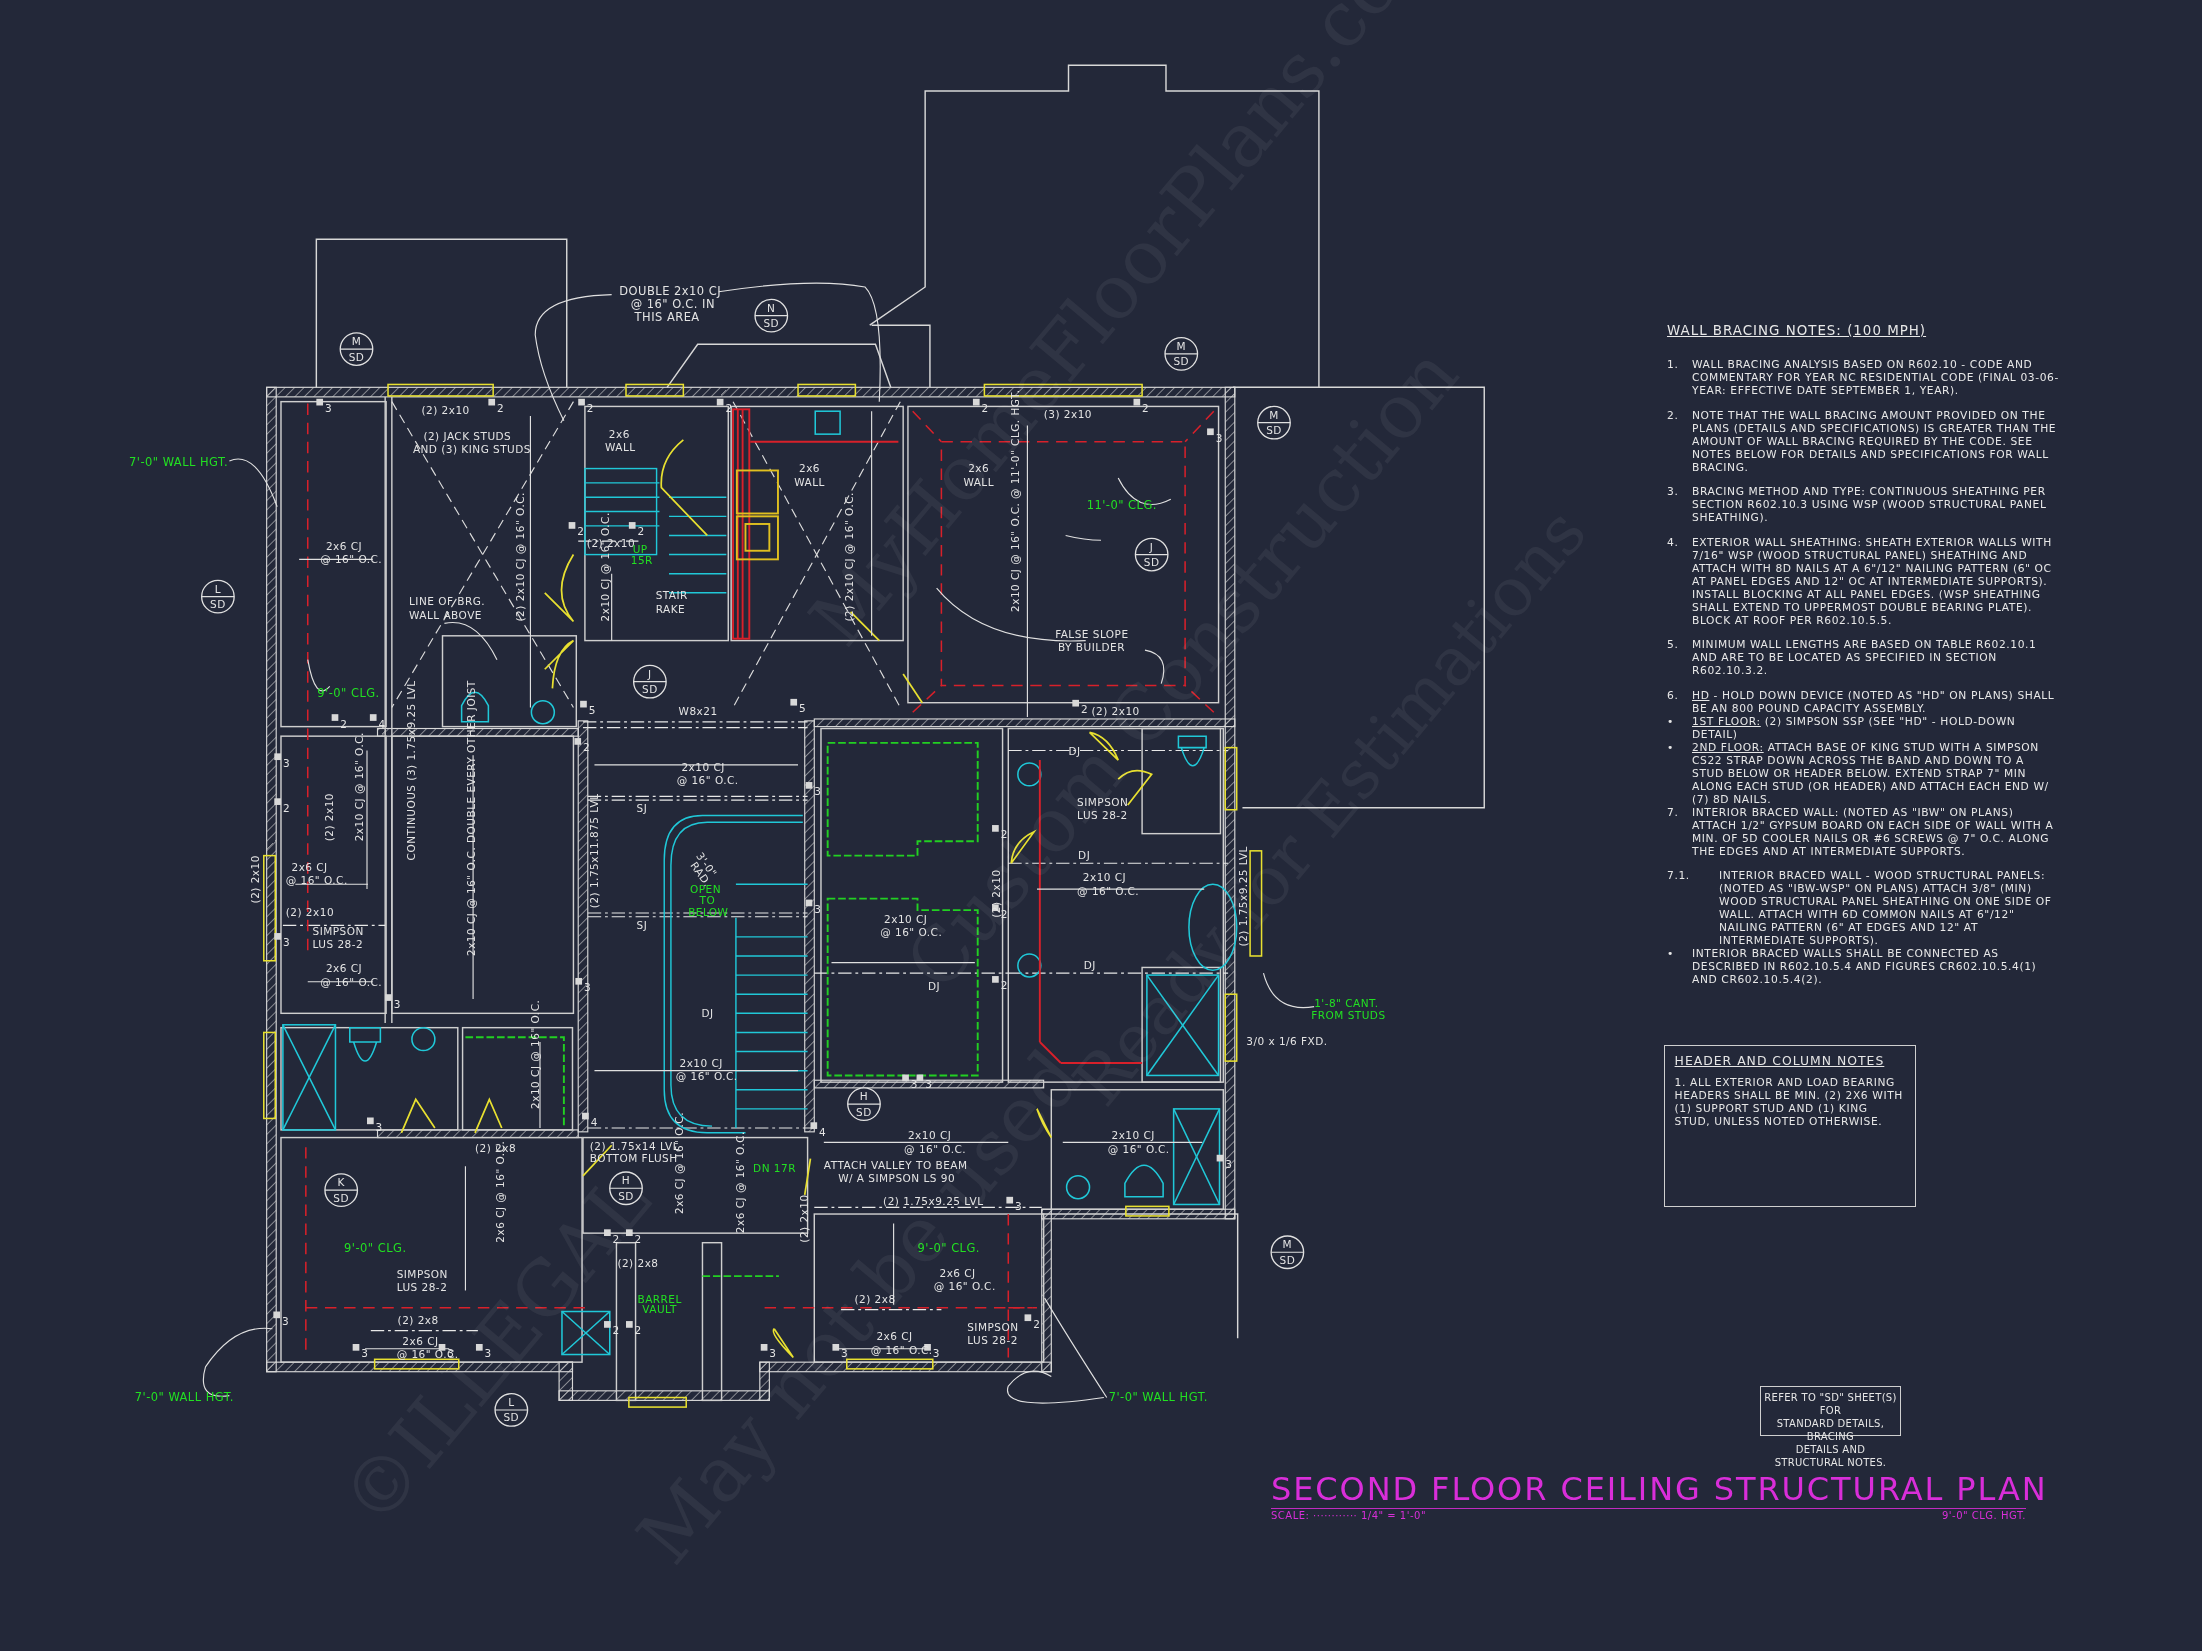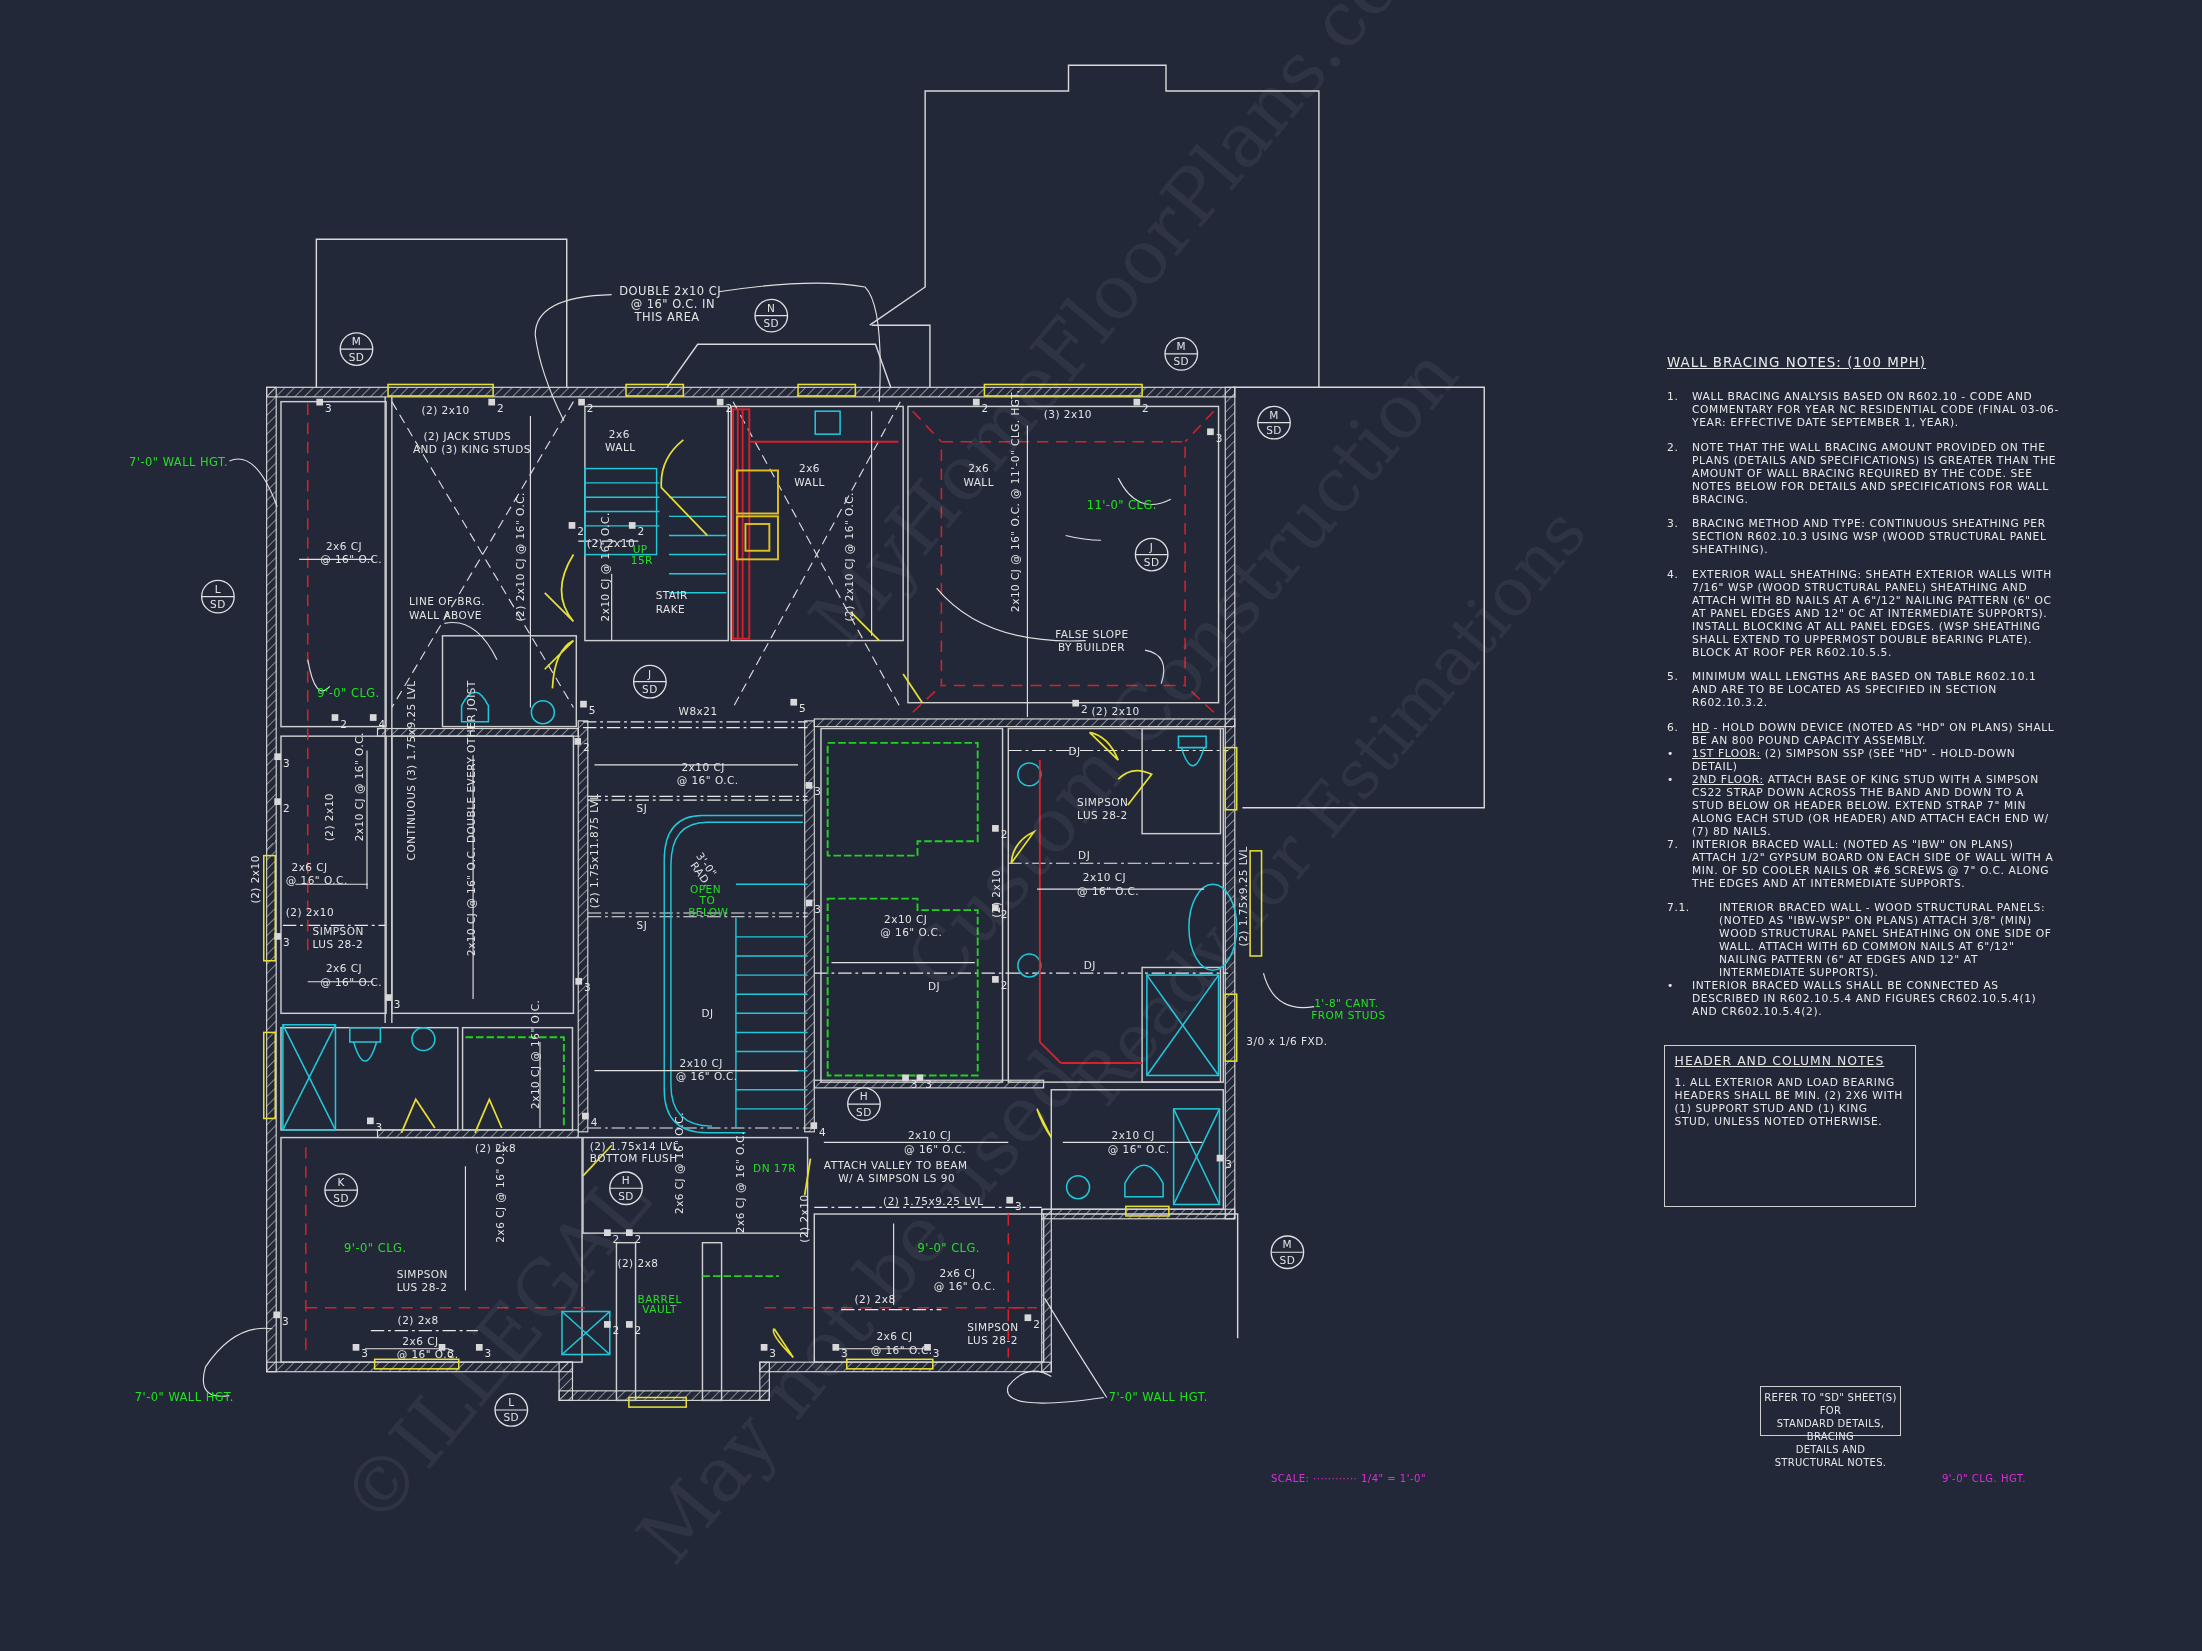--- a/index.html
+++ b/index.html
@@ -5,21 +5,21 @@
   html, body { margin:0; padding:0; }
   body {
     width:2202px; height:1652px; background:#232839; overflow:hidden;
     position:relative; font-family:"DejaVu Sans", sans-serif; color:#e6e6e6;
   }
   #plan { position:absolute; left:0; top:0; width:2202px; height:1652px; }
   .cad { font-family:"DejaVu Sans", sans-serif; fill:#e4e4e4; font-size:12px; letter-spacing:0.5px; }
   .cad-g { fill:#22e022; }
   .cad-sm { font-size:11px; }
   .notes {
-    position:absolute; left:1667px; top:356px; width:392px;
+    position:absolute; left:1667px; top:324px; width:392px;
     font-size:10.7px; line-height:13px; color:#e8e8e8; letter-spacing:0.6px;
     text-transform:uppercase;
   }
   .notes h2 {
     font-size:13.4px; font-weight:normal; text-decoration:underline; margin:0 0 21px 0;
     letter-spacing:1px;
   }
   .note-item { display:flex; margin-bottom:11.5px; }
   .note-item .num { width:25px; flex:none; }
   .note-item.tight { margin-bottom:0; }
@@ -638,18 +638,19 @@
   <p>1. ALL EXTERIOR AND LOAD BEARING HEADERS SHALL BE MIN. (2) 2x6 WITH (1) SUPPORT STUD AND (1) KING STUD, UNLESS NOTED OTHERWISE.</p>
 </div>
 
 <div class="refer-box">
   <div>REFER TO "SD" SHEET(S) FOR</div>
   <div>STANDARD DETAILS, BRACING</div>
   <div>DETAILS AND STRUCTURAL NOTES.</div>
 </div>
 
 <div class="title-block">
+  <div class="title-main">SECOND FLOOR CEILING STRUCTURAL PLAN</div>
   <div class="title-sub">
     <span>SCALE: ············ 1/4" = 1'-0"</span>
     <span>9'-0" CLG. HGT.</span>
   </div>
 </div>
 
 
 </body></html>

